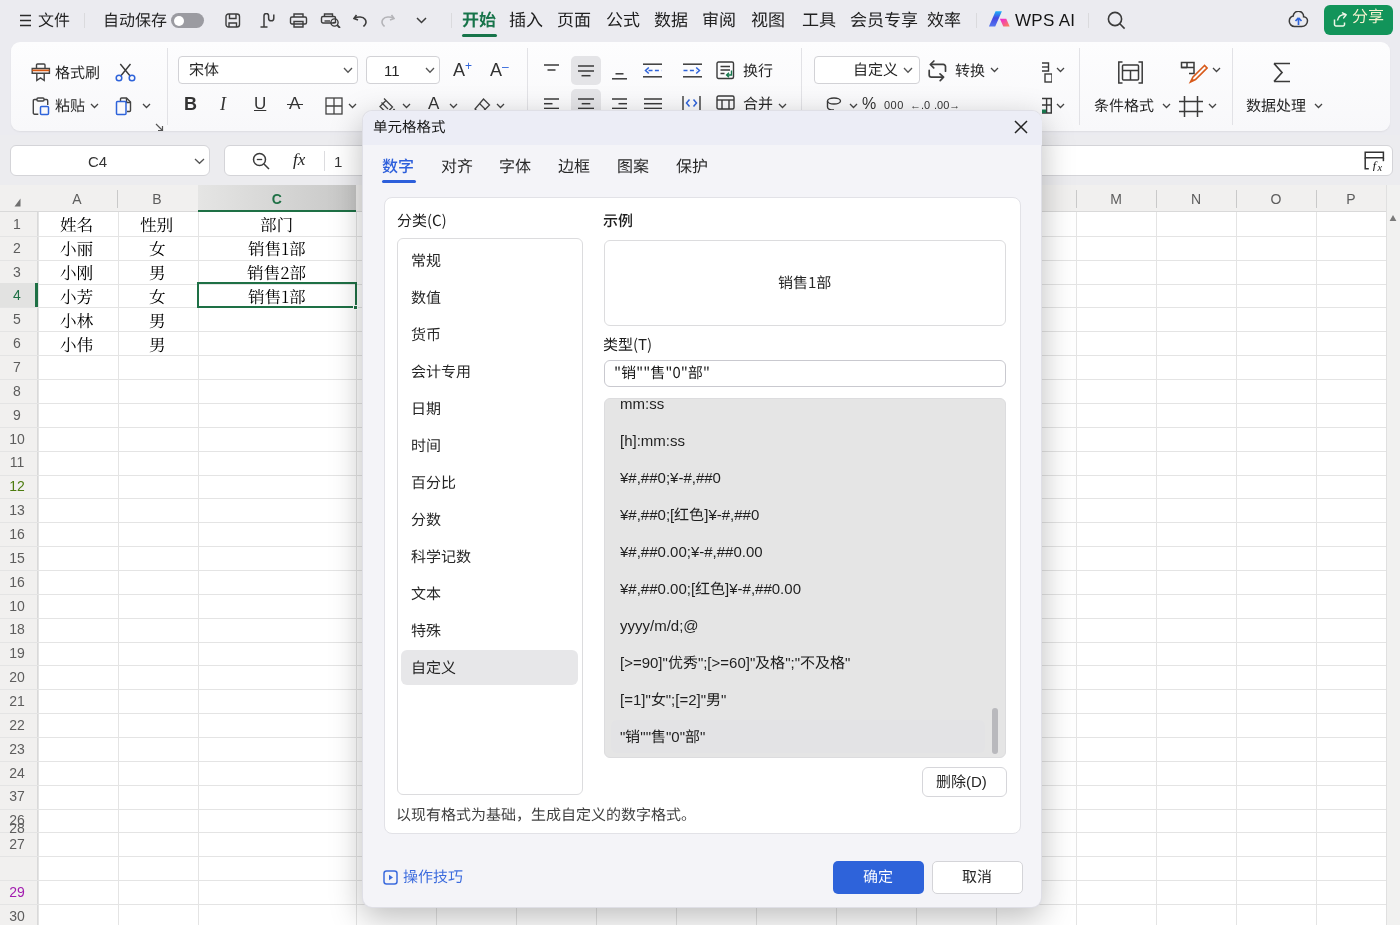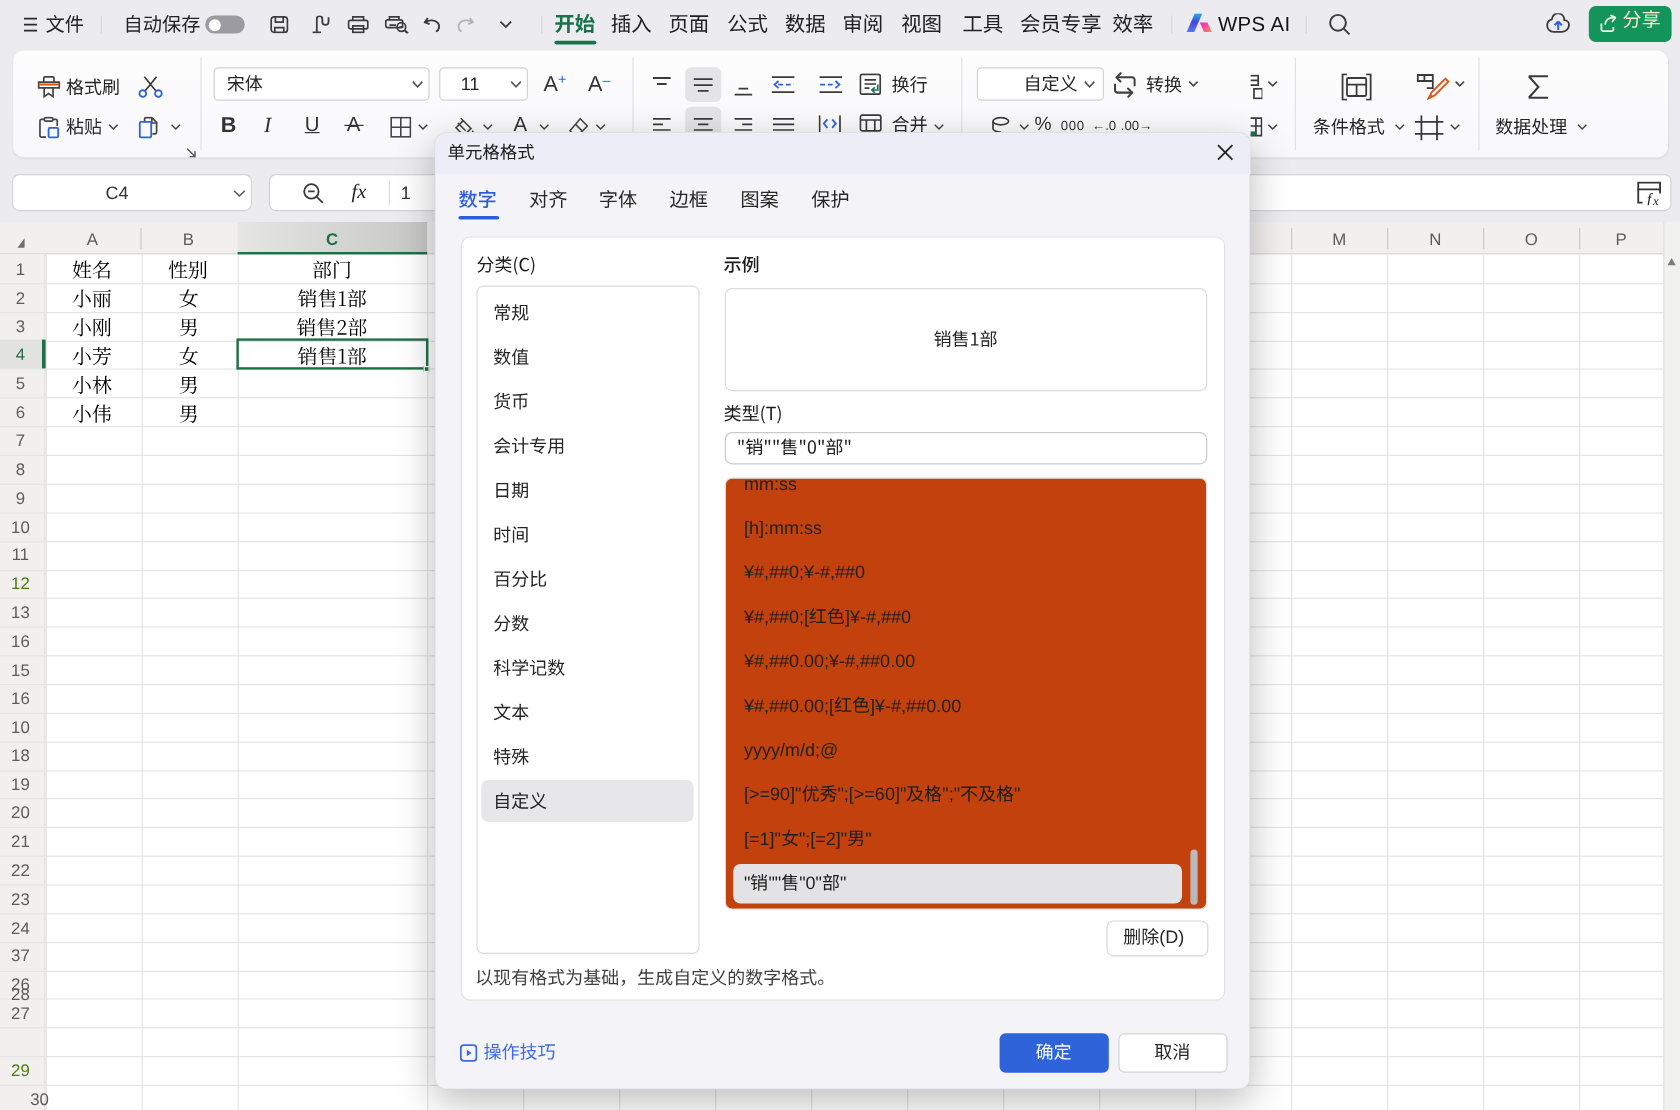--- a/index.html
+++ b/index.html
@@ -585,22 +585,22 @@
 <div class="a ctr" style="left:0;top:645.2px;width:34px;font-size:14px;color:#5d5d5d">19</div>
 <div class="a ctr" style="left:0;top:669.1px;width:34px;font-size:14px;color:#5d5d5d">20</div>
 <div class="a ctr" style="left:0;top:692.9px;width:34px;font-size:14px;color:#5d5d5d">21</div>
 <div class="a ctr" style="left:0;top:716.8px;width:34px;font-size:14px;color:#5d5d5d">22</div>
 <div class="a ctr" style="left:0;top:740.6px;width:34px;font-size:14px;color:#5d5d5d">23</div>
 <div class="a ctr" style="left:0;top:764.5px;width:34px;font-size:14px;color:#5d5d5d">24</div>
 <div class="a ctr" style="left:0;top:788.4px;width:34px;font-size:14px;color:#5d5d5d">37</div>
 <div class="a ctr" style="left:0;top:812.2px;width:34px;font-size:14px;color:#5d5d5d">26</div>
 <div class="a ctr" style="left:0;top:836.1px;width:34px;font-size:14px;color:#5d5d5d">27</div>
 <div class="a ctr" style="left:0;top:820px;width:34px;font-size:14px;color:#5d5d5d">28</div>
-<div class="a ctr" style="left:0;top:883.8px;width:34px;font-size:14px;color:#4d7c0f">29</div>
-<div class="a ctr" style="left:16px;top:907.7px;width:34px;font-size:14px;color:#5d5d5d">30</div>
+<div class="a ctr" style="left:0;top:883.8px;width:34px;font-size:14px;color:#a21caf">29</div>
+<div class="a ctr" style="left:0;top:907.7px;width:34px;font-size:14px;color:#5d5d5d">30</div>
 
 <div class="a" style="left:0;top:283.4px;width:37px;height:24px;background:#e2e2e1"></div>
 <div class="a" style="left:35px;top:283.4px;width:2.5px;height:24px;background:#1e7045"></div>
 <div class="a ctr" style="left:0;top:287.2px;width:34px;font-size:14px;color:#1e7045">4</div>
 
 <svg class="a" style="left:14px;top:198px" width="7" height="9" viewBox="0 0 7 9">
       <path d="M6.5 0.5v8h-6z" fill="#6f6f6f"></path>
     </svg>
 
 <div class="a ctr" style="left:37px;top:191px;width:80px;font-size:14px;color:#5d5d5d">A</div>
@@ -759,21 +759,21 @@
         <path d="M6.6 1.3C7.2 2.2 7.8 3.4 8 4.1L8.9 3.6C8.7 2.9 8.1 1.8 7.5 0.9ZM13.3 0.8C12.9 1.7 12.3 2.9 11.7 3.7L12.6 4.1C13.1 3.4 13.8 2.2 14.3 1.3ZM2.7 0.4C2.2 1.8 1.5 3.1 0.6 4C0.8 4.3 1 4.8 1.1 5.1C1.6 4.6 2.1 3.9 2.5 3.3H6.1V2.2H3C3.3 1.7 3.5 1.2 3.6 0.7ZM0.9 7.8V8.9H3.1V11.8C3.1 12.5 2.6 12.9 2.4 13.1C2.5 13.3 2.8 13.8 2.9 14C3.1 13.8 3.5 13.5 6.1 12.1C6 11.9 5.9 11.4 5.8 11.1L4.1 12V8.9H6.2V7.8H4.1V5.8H5.9V4.8H1.6V5.8H3.1V7.8ZM7.8 8.3H12.8V10H7.8ZM7.8 7.3V5.7H12.8V7.3ZM9.8 0.4V4.7H6.8V14.2H7.8V10.9H12.8V12.8C12.8 13 12.8 13 12.5 13C12.3 13.1 11.5 13.1 10.7 13C10.9 13.3 11 13.8 11.1 14.1C12.2 14.1 12.9 14.1 13.3 13.9C13.7 13.7 13.9 13.4 13.9 12.8V4.7L12.8 4.7H10.9V0.4Z M18.8 0.4C18 2.1 16.8 3.7 15.5 4.8C15.7 5 16.1 5.4 16.3 5.6C16.7 5.2 17.2 4.7 17.6 4.2V9.2H18.7V8.6H28.5V7.7H23.7V6.6H27.5V5.8H23.7V4.7H27.5V3.9H23.7V2.9H28.2V2.1H23.9C23.7 1.5 23.3 0.9 23 0.4L22 0.7C22.2 1.1 22.5 1.6 22.7 2.1H19.1C19.4 1.6 19.6 1.2 19.8 0.7ZM17.6 9.7V14.2H18.7V13.5H26.5V14.2H27.6V9.7ZM18.7 12.6V10.6H26.5V12.6ZM22.6 4.7V5.8H18.7V4.7ZM22.6 3.9H18.7V2.9H22.6ZM22.6 6.6V7.7H18.7V6.6Z M31.3 13H37.4V11.9H35.1V2H34.1C33.5 2.3 32.8 2.6 31.8 2.8V3.7H33.8V11.9H31.3Z M40.4 3.6C40.8 4.4 41.2 5.5 41.4 6.2L42.4 5.9C42.3 5.2 41.9 4.1 41.4 3.3ZM47.7 1.2V14.2H48.7V2.2H51.2C50.7 3.4 50.2 5 49.6 6.3C50.9 7.6 51.3 8.7 51.3 9.7C51.3 10.2 51.2 10.7 50.9 10.9C50.8 11 50.5 11 50.3 11C50 11 49.6 11 49.2 11C49.3 11.3 49.4 11.8 49.5 12C49.9 12.1 50.4 12.1 50.7 12C51.1 12 51.4 11.9 51.7 11.7C52.2 11.4 52.4 10.7 52.4 9.8C52.4 8.7 52 7.6 50.7 6.1C51.3 4.8 52 3 52.5 1.6L51.8 1.2L51.6 1.2ZM42 0.6C42.3 1.1 42.5 1.7 42.7 2.2H39.5V3.2H46.6V2.2H43.8C43.7 1.7 43.3 0.9 43 0.3ZM44.8 3.3C44.6 4.1 44.1 5.4 43.7 6.2H39.1V7.3H47V6.2H44.8C45.2 5.4 45.6 4.4 45.9 3.5ZM40 8.6V14.1H41V13.4H45.1V14H46.3V8.6ZM41 12.4V9.7H45.1V12.4Z" fill="#262626"></path>
       </svg></div>
 <div class="a" style="left:602.5px;top:336.5px"><svg class="t" width="50" height="20" viewBox="0 0 50 20" style="vertical-align:top">
         <path d="M11.2 0.7C10.8 1.3 10.2 2.2 9.7 2.8L10.6 3.1C11.1 2.6 11.8 1.8 12.4 1ZM2.7 1.2C3.3 1.8 4 2.7 4.3 3.2L5.3 2.8C5 2.2 4.3 1.3 3.7 0.7ZM6.9 0.4V3.3H1.1V4.4H6C4.8 5.6 2.8 6.7 0.8 7.1C1 7.4 1.3 7.8 1.5 8.1C3.6 7.5 5.6 6.3 6.9 4.8V7.3H8V5.1C9.9 6 12.2 7.2 13.4 8L13.9 7.1C12.7 6.4 10.6 5.3 8.7 4.4H14V3.3H8V0.4ZM6.9 7.6C6.9 8.2 6.8 8.8 6.6 9.3H1V10.3H6.2C5.5 11.7 4 12.7 0.7 13.2C0.9 13.4 1.2 13.9 1.3 14.2C5 13.5 6.7 12.3 7.5 10.4C8.6 12.5 10.7 13.7 13.7 14.2C13.9 13.9 14.2 13.4 14.4 13.2C11.7 12.8 9.7 11.9 8.6 10.3H14V9.3H7.8C8 8.8 8.1 8.2 8.1 7.6Z M24.5 1.3V6.3H25.6V1.3ZM27.3 0.5V7.2C27.3 7.4 27.3 7.5 27 7.5C26.8 7.5 26.1 7.5 25.2 7.5C25.4 7.8 25.5 8.2 25.6 8.5C26.6 8.5 27.4 8.5 27.8 8.3C28.3 8.1 28.4 7.8 28.4 7.2V0.5ZM20.8 2V4.1H19V4V2ZM16 4.1V5.1H17.8C17.7 6.1 17.2 7.1 15.9 7.9C16.1 8.1 16.5 8.5 16.6 8.7C18.1 7.7 18.7 6.4 18.9 5.1H20.8V8.3H21.9V5.1H23.6V4.1H21.9V2H23.3V1H16.5V2H17.9V4V4.1ZM22 8V9.7H17.3V10.7H22V12.6H15.7V13.7H29.3V12.6H23.2V10.7H27.7V9.7H23.2V8Z M33.6 15.9 34.4 15.6C33.1 13.4 32.5 10.9 32.5 8.3C32.5 5.8 33.1 3.3 34.4 1.1L33.6 0.7C32.2 3 31.4 5.4 31.4 8.3C31.4 11.3 32.2 13.7 33.6 15.9Z M38.9 13H40.3V3.2H43.6V2H35.5V3.2H38.9Z M45.5 15.9C46.9 13.7 47.7 11.3 47.7 8.3C47.7 5.4 46.9 3 45.5 0.7L44.7 1.1C46 3.3 46.6 5.8 46.6 8.3C46.6 10.9 46 13.4 44.7 15.6Z" fill="#1f1f1f"></path>
       </svg></div>
 <div class="a" style="left:604px;top:359.5px;width:402px;height:27px;background:#fff;border:1px solid #c9c9cf;border-radius:6px"></div>
 <div class="a" style="left:614px;top:365px"><svg class="t" width="96" height="20" viewBox="0 0 96 20" style="vertical-align:top">
         <path d="M1.6 5.8H2.5L2.8 3L2.8 1.4H1.3L1.4 3ZM4.6 5.8H5.4L5.7 3L5.7 1.4H4.3L4.3 3Z M13.7 1.3C14.3 2.2 14.9 3.4 15.1 4.1L16 3.6C15.8 2.9 15.2 1.8 14.6 0.9ZM20.4 0.8C20 1.7 19.4 2.9 18.9 3.7L19.7 4.1C20.2 3.4 20.9 2.2 21.4 1.3ZM9.8 0.4C9.3 1.8 8.6 3.1 7.7 4C7.9 4.3 8.1 4.8 8.2 5.1C8.7 4.6 9.2 3.9 9.6 3.3H13.3V2.2H10.2C10.4 1.7 10.6 1.2 10.8 0.7ZM8 7.8V8.9H10.2V11.8C10.2 12.5 9.7 12.9 9.5 13.1C9.7 13.3 9.9 13.8 10 14C10.2 13.8 10.6 13.5 13.2 12.1C13.1 11.9 13 11.4 13 11.1L11.2 12V8.9H13.3V7.8H11.2V5.8H13V4.8H8.7V5.8H10.2V7.8ZM14.9 8.3H19.9V10H14.9ZM14.9 7.3V5.7H19.9V7.3ZM16.9 0.4V4.7H13.9V14.2H14.9V10.9H19.9V12.8C19.9 13 19.9 13 19.6 13C19.4 13.1 18.7 13.1 17.8 13C18 13.3 18.1 13.8 18.2 14.1C19.3 14.1 20 14.1 20.4 13.9C20.8 13.7 21 13.4 21 12.8V4.7L19.9 4.7H18V0.4Z M23.8 5.8H24.6L24.9 3L24.9 1.4H23.5L23.5 3ZM26.7 5.8H27.5L27.8 3L27.9 1.4H26.4L26.4 3Z M30.9 5.8H31.7L32 3L32 1.4H30.6L30.6 3ZM33.8 5.8H34.6L34.9 3L35 1.4H33.5L33.5 3Z M40.1 0.4C39.3 2.1 38.1 3.7 36.8 4.8C37 5 37.5 5.4 37.6 5.6C38.1 5.2 38.5 4.7 39 4.2V9.2H40.1V8.6H49.9V7.7H45V6.6H48.8V5.8H45V4.7H48.8V3.9H45V2.9H49.5V2.1H45.2C45 1.5 44.7 0.9 44.3 0.4L43.3 0.7C43.6 1.1 43.8 1.6 44 2.1H40.4C40.7 1.6 40.9 1.2 41.1 0.7ZM38.9 9.7V14.2H40V13.5H47.8V14.2H49V9.7ZM40 12.6V10.6H47.8V12.6ZM43.9 4.7V5.8H40.1V4.7ZM43.9 3.9H40.1V2.9H43.9ZM43.9 6.6V7.7H40.1V6.6Z M53 5.8H53.8L54.1 3L54.1 1.4H52.7L52.7 3ZM55.9 5.8H56.8L57 3L57.1 1.4H55.6L55.6 3Z M62.6 13.2C64.7 13.2 66 11.3 66 7.5C66 3.7 64.7 1.8 62.6 1.8C60.5 1.8 59.2 3.7 59.2 7.5C59.2 11.3 60.5 13.2 62.6 13.2ZM62.6 12.1C61.4 12.1 60.5 10.7 60.5 7.5C60.5 4.3 61.4 2.9 62.6 2.9C63.9 2.9 64.7 4.3 64.7 7.5C64.7 10.7 63.9 12.1 62.6 12.1Z M68.4 5.8H69.3L69.5 3L69.6 1.4H68.1L68.1 3ZM71.4 5.8H72.2L72.5 3L72.5 1.4H71.1L71.1 3Z M76 3.6C76.4 4.4 76.8 5.5 76.9 6.2L78 5.9C77.8 5.2 77.4 4.1 77 3.3ZM83.3 1.2V14.2H84.3V2.2H86.7C86.3 3.4 85.7 5 85.1 6.3C86.5 7.6 86.9 8.7 86.9 9.7C86.9 10.2 86.8 10.7 86.5 10.9C86.3 11 86.1 11 85.9 11C85.6 11 85.1 11 84.7 11C84.9 11.3 85 11.8 85 12C85.4 12.1 85.9 12.1 86.3 12C86.7 12 87 11.9 87.2 11.7C87.7 11.4 87.9 10.7 87.9 9.8C87.9 8.7 87.6 7.6 86.2 6.1C86.9 4.8 87.6 3 88.1 1.6L87.3 1.2L87.2 1.2ZM77.6 0.6C77.8 1.1 78 1.7 78.2 2.2H75.1V3.2H82.2V2.2H79.4C79.2 1.7 78.9 0.9 78.6 0.3ZM80.4 3.3C80.1 4.1 79.7 5.4 79.3 6.2H74.6V7.3H82.5V6.2H80.4C80.7 5.4 81.2 4.4 81.5 3.5ZM75.5 8.6V14.1H76.6V13.4H80.7V14H81.8V8.6ZM76.6 12.4V9.7H80.7V12.4Z M90.5 5.8H91.4L91.6 3L91.7 1.4H90.2L90.3 3ZM93.5 5.8H94.3L94.6 3L94.6 1.4H93.2L93.2 3Z" fill="#1f1f1f"></path>
       </svg></div>
 
-<div class="a" style="left:604px;top:397.5px;width:402px;height:360.5px;background:#c2410c;border:1px solid #dcdcde;border-radius:6px;overflow:hidden">
+<div class="a" style="left:604px;top:397.5px;width:402px;height:360.5px;background:#e5e5e5;border:1px solid #dcdcde;border-radius:6px;overflow:hidden">
   <div class="a" style="left:6px;top:321px;width:374px;height:33px;background:#e3e3e5;border-radius:6px"></div>
   <div class="a" style="left:15px;top:-4px;font-size:15px;color:#1f1f1f">mm:ss</div>
   <div class="a" style="left:15px;top:33px;font-size:15px;color:#1f1f1f">[h]:mm:ss</div>
   <div class="a" style="left:15px;top:70px;font-size:15px;color:#1f1f1f">¥#,##0;¥-#,##0</div>
   <div class="a" style="left:15px;top:107px;font-size:15px;color:#1f1f1f">¥#,##0;[<svg class="t" width="30" height="20" viewBox="0 0 30 20" style="vertical-align:-7px">
           <path d="M0.6 12.2 0.8 13.4C2.2 13 4.2 12.6 6 12.2L5.9 11.2C3.9 11.6 1.9 12 0.6 12.2ZM0.9 6.6C1.1 6.5 1.5 6.4 3.4 6.2C2.8 7.2 2.1 7.9 1.8 8.2C1.3 8.7 1 9.1 0.6 9.1C0.8 9.4 0.9 10 1 10.2C1.3 10.1 1.9 9.9 6 9.3C6 9.1 6 8.6 6 8.3L2.7 8.8C3.9 7.5 5.2 5.8 6.2 4.2L5.2 3.6C4.9 4.1 4.6 4.6 4.2 5.2L2.2 5.4C3.1 4.1 4.1 2.4 4.8 0.9L3.7 0.4C3 2.2 1.8 4.1 1.4 4.6C1.1 5.1 0.8 5.5 0.5 5.5C0.6 5.8 0.8 6.4 0.9 6.6ZM6.1 12.1V13.2H14.4V12.1H10.8V2.9H14V1.8H6.3V2.9H9.6V12.1Z M22.1 5.6V8.2H18.6V5.6ZM23.2 5.6H26.8V8.2H23.2ZM24 2.7C23.5 3.4 23 4 22.4 4.6H18.4C19 4 19.6 3.4 20.1 2.7ZM20.3 0.4C19.3 2.4 17.4 4.2 15.6 5.3C15.8 5.6 16.1 6.1 16.2 6.4C16.7 6.1 17.1 5.7 17.6 5.4V11.8C17.6 13.5 18.3 13.9 20.7 13.9C21.2 13.9 25.9 13.9 26.5 13.9C28.7 13.9 29.2 13.3 29.4 10.9C29.1 10.9 28.6 10.7 28.4 10.5C28.2 12.5 27.9 12.9 26.5 12.9C25.4 12.9 21.4 12.9 20.6 12.9C18.9 12.9 18.6 12.7 18.6 11.8V9.3H26.8V10H27.9V4.6H23.8C24.5 3.8 25.2 3 25.7 2.2L24.9 1.6L24.7 1.7H20.7C21 1.4 21.1 1.1 21.3 0.7Z" fill="#1f1f1f"></path>
         </svg>]¥-#,##0</div>
   <div class="a" style="left:15px;top:144px;font-size:15px;color:#1f1f1f">¥#,##0.00;¥-#,##0.00</div>
   <div class="a" style="left:15px;top:181px;font-size:15px;color:#1f1f1f">¥#,##0.00;[<svg class="t" width="30" height="20" viewBox="0 0 30 20" style="vertical-align:-7px">
           <path d="M0.6 12.2 0.8 13.4C2.2 13 4.2 12.6 6 12.2L5.9 11.2C3.9 11.6 1.9 12 0.6 12.2ZM0.9 6.6C1.1 6.5 1.5 6.4 3.4 6.2C2.8 7.2 2.1 7.9 1.8 8.2C1.3 8.7 1 9.1 0.6 9.1C0.8 9.4 0.9 10 1 10.2C1.3 10.1 1.9 9.9 6 9.3C6 9.1 6 8.6 6 8.3L2.7 8.8C3.9 7.5 5.2 5.8 6.2 4.2L5.2 3.6C4.9 4.1 4.6 4.6 4.2 5.2L2.2 5.4C3.1 4.1 4.1 2.4 4.8 0.9L3.7 0.4C3 2.2 1.8 4.1 1.4 4.6C1.1 5.1 0.8 5.5 0.5 5.5C0.6 5.8 0.8 6.4 0.9 6.6ZM6.1 12.1V13.2H14.4V12.1H10.8V2.9H14V1.8H6.3V2.9H9.6V12.1Z M22.1 5.6V8.2H18.6V5.6ZM23.2 5.6H26.8V8.2H23.2ZM24 2.7C23.5 3.4 23 4 22.4 4.6H18.4C19 4 19.6 3.4 20.1 2.7ZM20.3 0.4C19.3 2.4 17.4 4.2 15.6 5.3C15.8 5.6 16.1 6.1 16.2 6.4C16.7 6.1 17.1 5.7 17.6 5.4V11.8C17.6 13.5 18.3 13.9 20.7 13.9C21.2 13.9 25.9 13.9 26.5 13.9C28.7 13.9 29.2 13.3 29.4 10.9C29.1 10.9 28.6 10.7 28.4 10.5C28.2 12.5 27.9 12.9 26.5 12.9C25.4 12.9 21.4 12.9 20.6 12.9C18.9 12.9 18.6 12.7 18.6 11.8V9.3H26.8V10H27.9V4.6H23.8C24.5 3.8 25.2 3 25.7 2.2L24.9 1.6L24.7 1.7H20.7C21 1.4 21.1 1.1 21.3 0.7Z" fill="#1f1f1f"></path>

